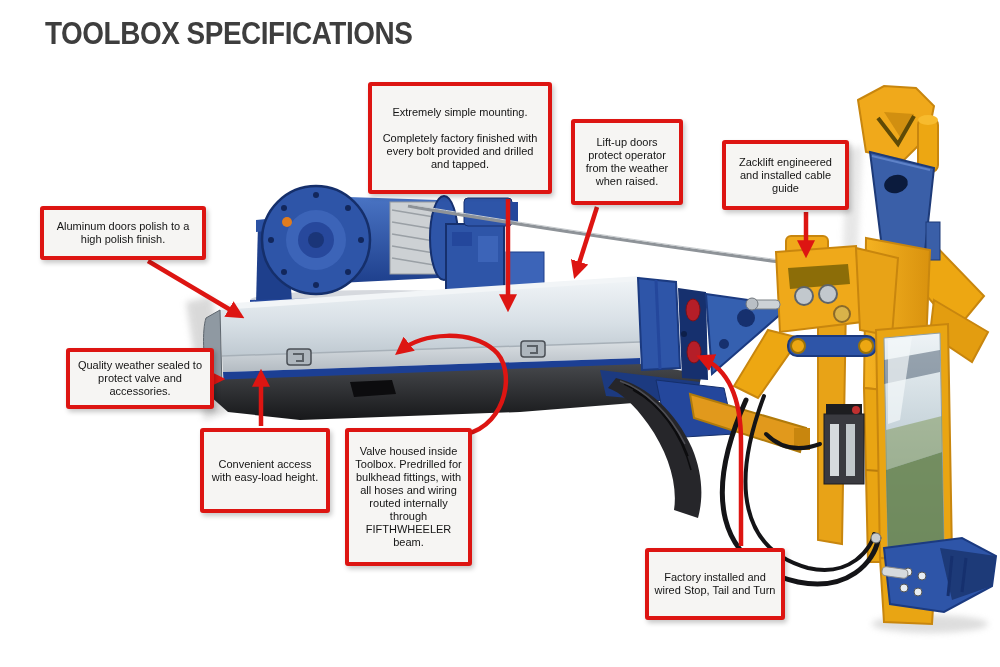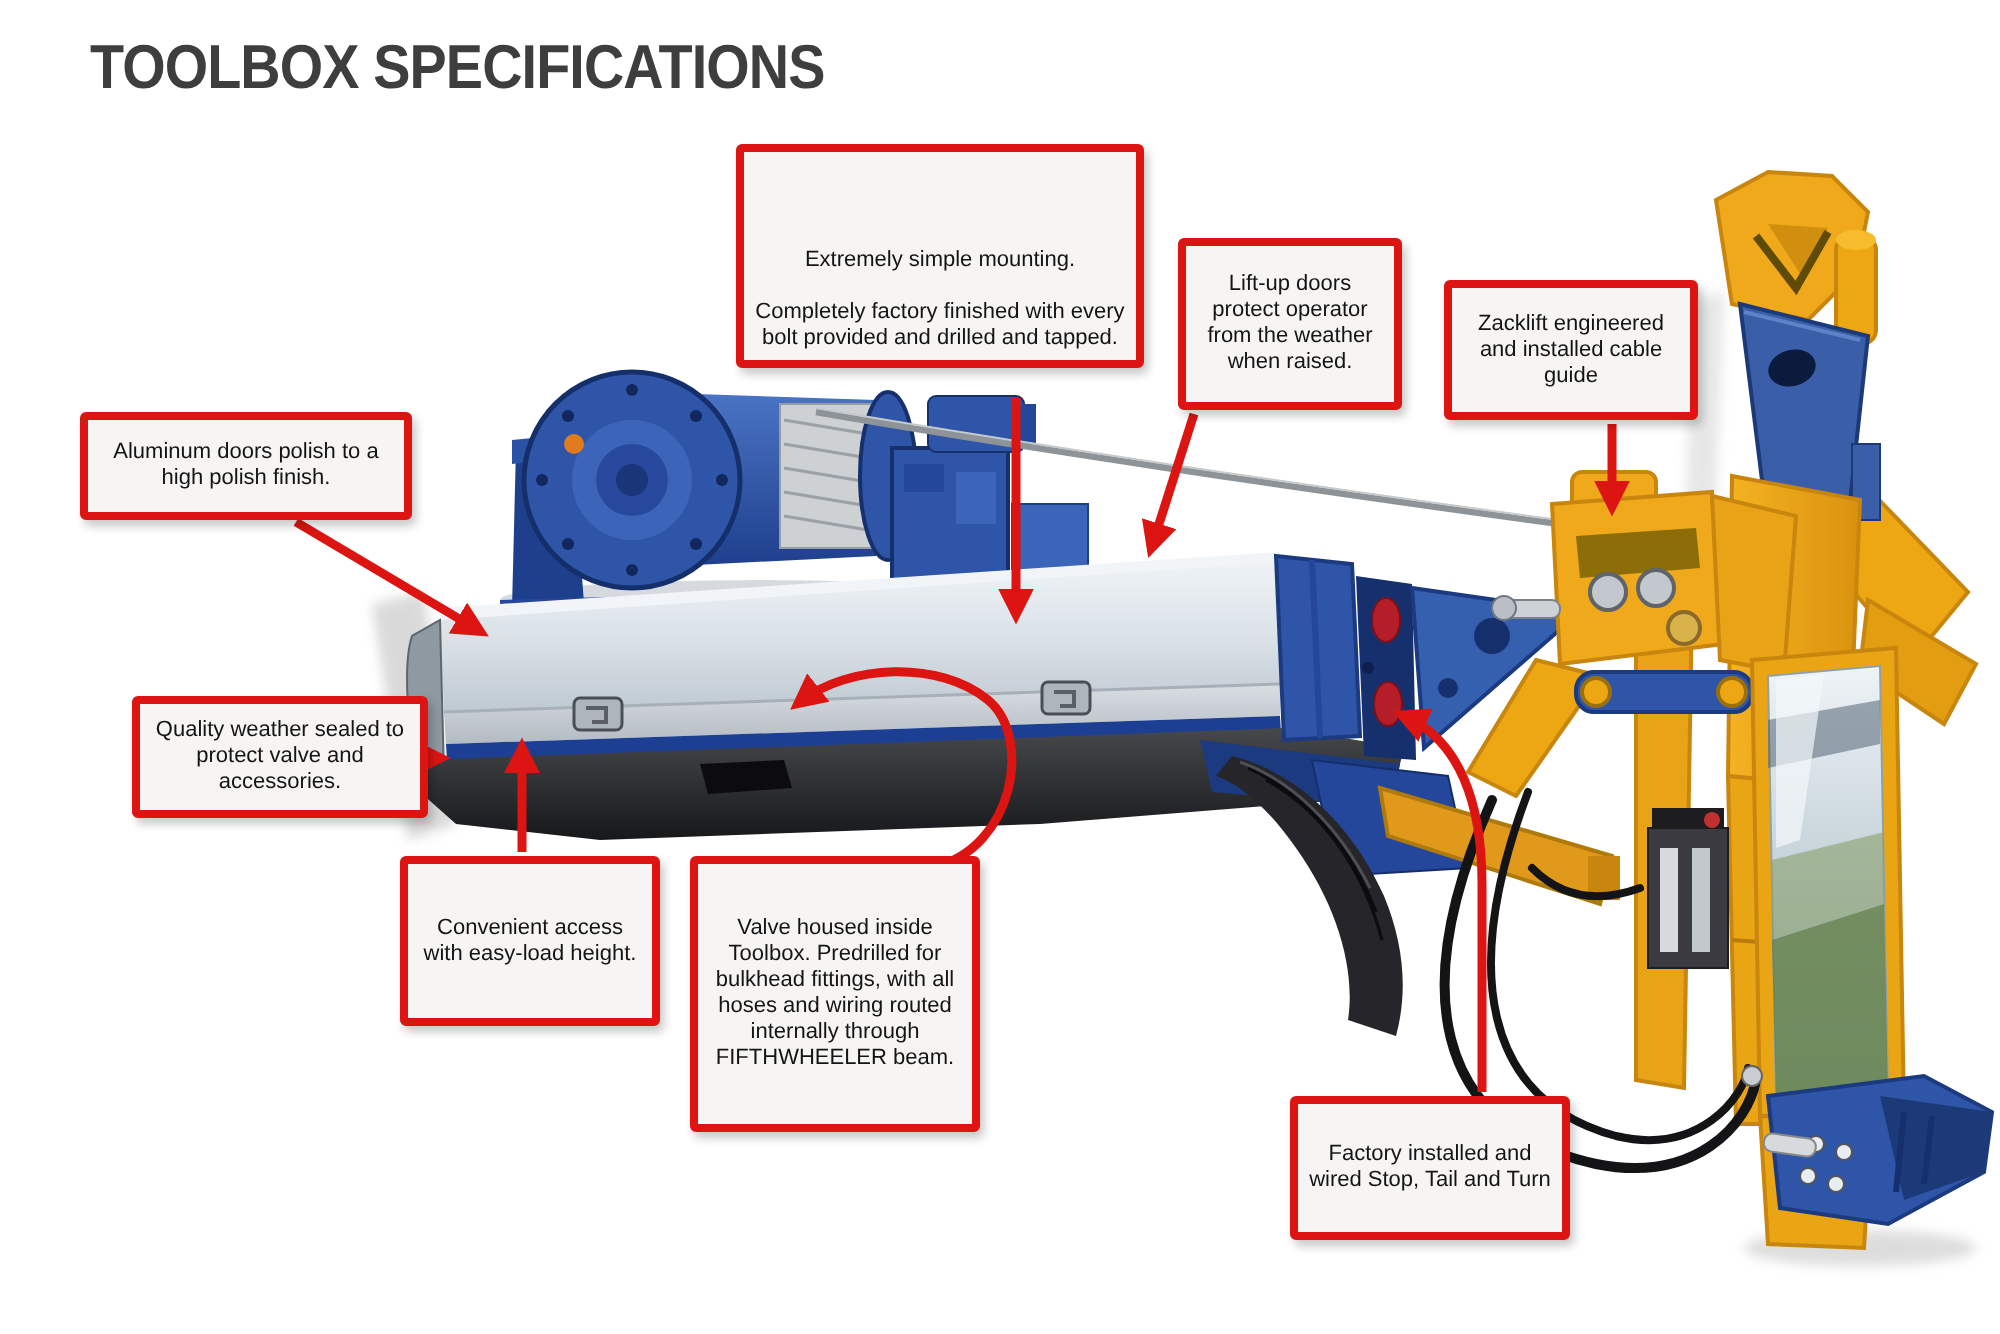--- a/index.html
+++ b/index.html
@@ -267,47 +267,47 @@
       <line class="red-stroke" x1="597" y1="207" x2="576" y2="273" marker-end="url(#arw)"></line>
       <line class="red-stroke" x1="806" y1="212" x2="806" y2="252" marker-end="url(#arw)"></line>
       <line class="red-stroke" x1="148" y1="261" x2="239" y2="315" marker-end="url(#arw)"></line>
       <line class="red-stroke" x1="188" y1="379" x2="219" y2="379" marker-end="url(#arw)"></line>
       <line class="red-stroke" x1="261" y1="426" x2="261" y2="375" marker-end="url(#arw)"></line>
       <path class="red-stroke" d="M466,434 C508,424 516,368 494,350 C470,330 424,332 400,351" marker-end="url(#arw)"></path>
       <path class="red-stroke" d="M741,546 L741,442 C741,402 730,370 702,358" marker-end="url(#arw)"></path>
     </g>
   </svg>
 
-  <div class="callout" style="left:368px;top:72px;width:204px;height:112px;align-items:flex-end;">
+  <div class="callout" style="left:368px;top:82px;width:184px;height:112px;">
     <span>Extremely simple mounting.
 
 Completely factory finished with every bolt provided and drilled and tapped.</span>
   </div>
 
-  <div class="callout" style="left:589px;top:119px;width:112px;height:86px;">
+  <div class="callout" style="left:571px;top:119px;width:112px;height:86px;">
     <span>Lift-up doors protect operator from the weather when raised.</span>
   </div>
 
   <div class="callout" style="left:40px;top:206px;width:166px;height:54px;">
     <span>Aluminum doors polish to a high polish finish.</span>
   </div>
 
   <div class="callout" style="left:722px;top:140px;width:127px;height:70px;">
     <span>Zacklift engineered and installed cable guide</span>
   </div>
 
   <div class="callout" style="left:38px;top:348px;width:148px;height:61px;margin-left:28px;">
     <span>Quality weather sealed to protect valve and accessories.</span>
   </div>
 
   <div class="callout" style="left:200px;top:428px;width:130px;height:85px;">
     <span>Convenient access with easy-load height.</span>
   </div>
 
-  <div class="callout" style="left:345px;top:428px;width:145px;height:138px;">
+  <div class="callout" style="left:345px;top:428px;width:127px;height:138px;">
     <span>Valve housed inside Toolbox. Predrilled for bulkhead fittings, with all hoses and wiring routed internally through FIFTHWHEELER beam.</span>
   </div>
 
   <div class="callout" style="left:645px;top:548px;width:140px;height:72px;">
     <span>Factory installed and wired Stop, Tail and Turn</span>
   </div>
 
 </div>
 
 </body></html>

